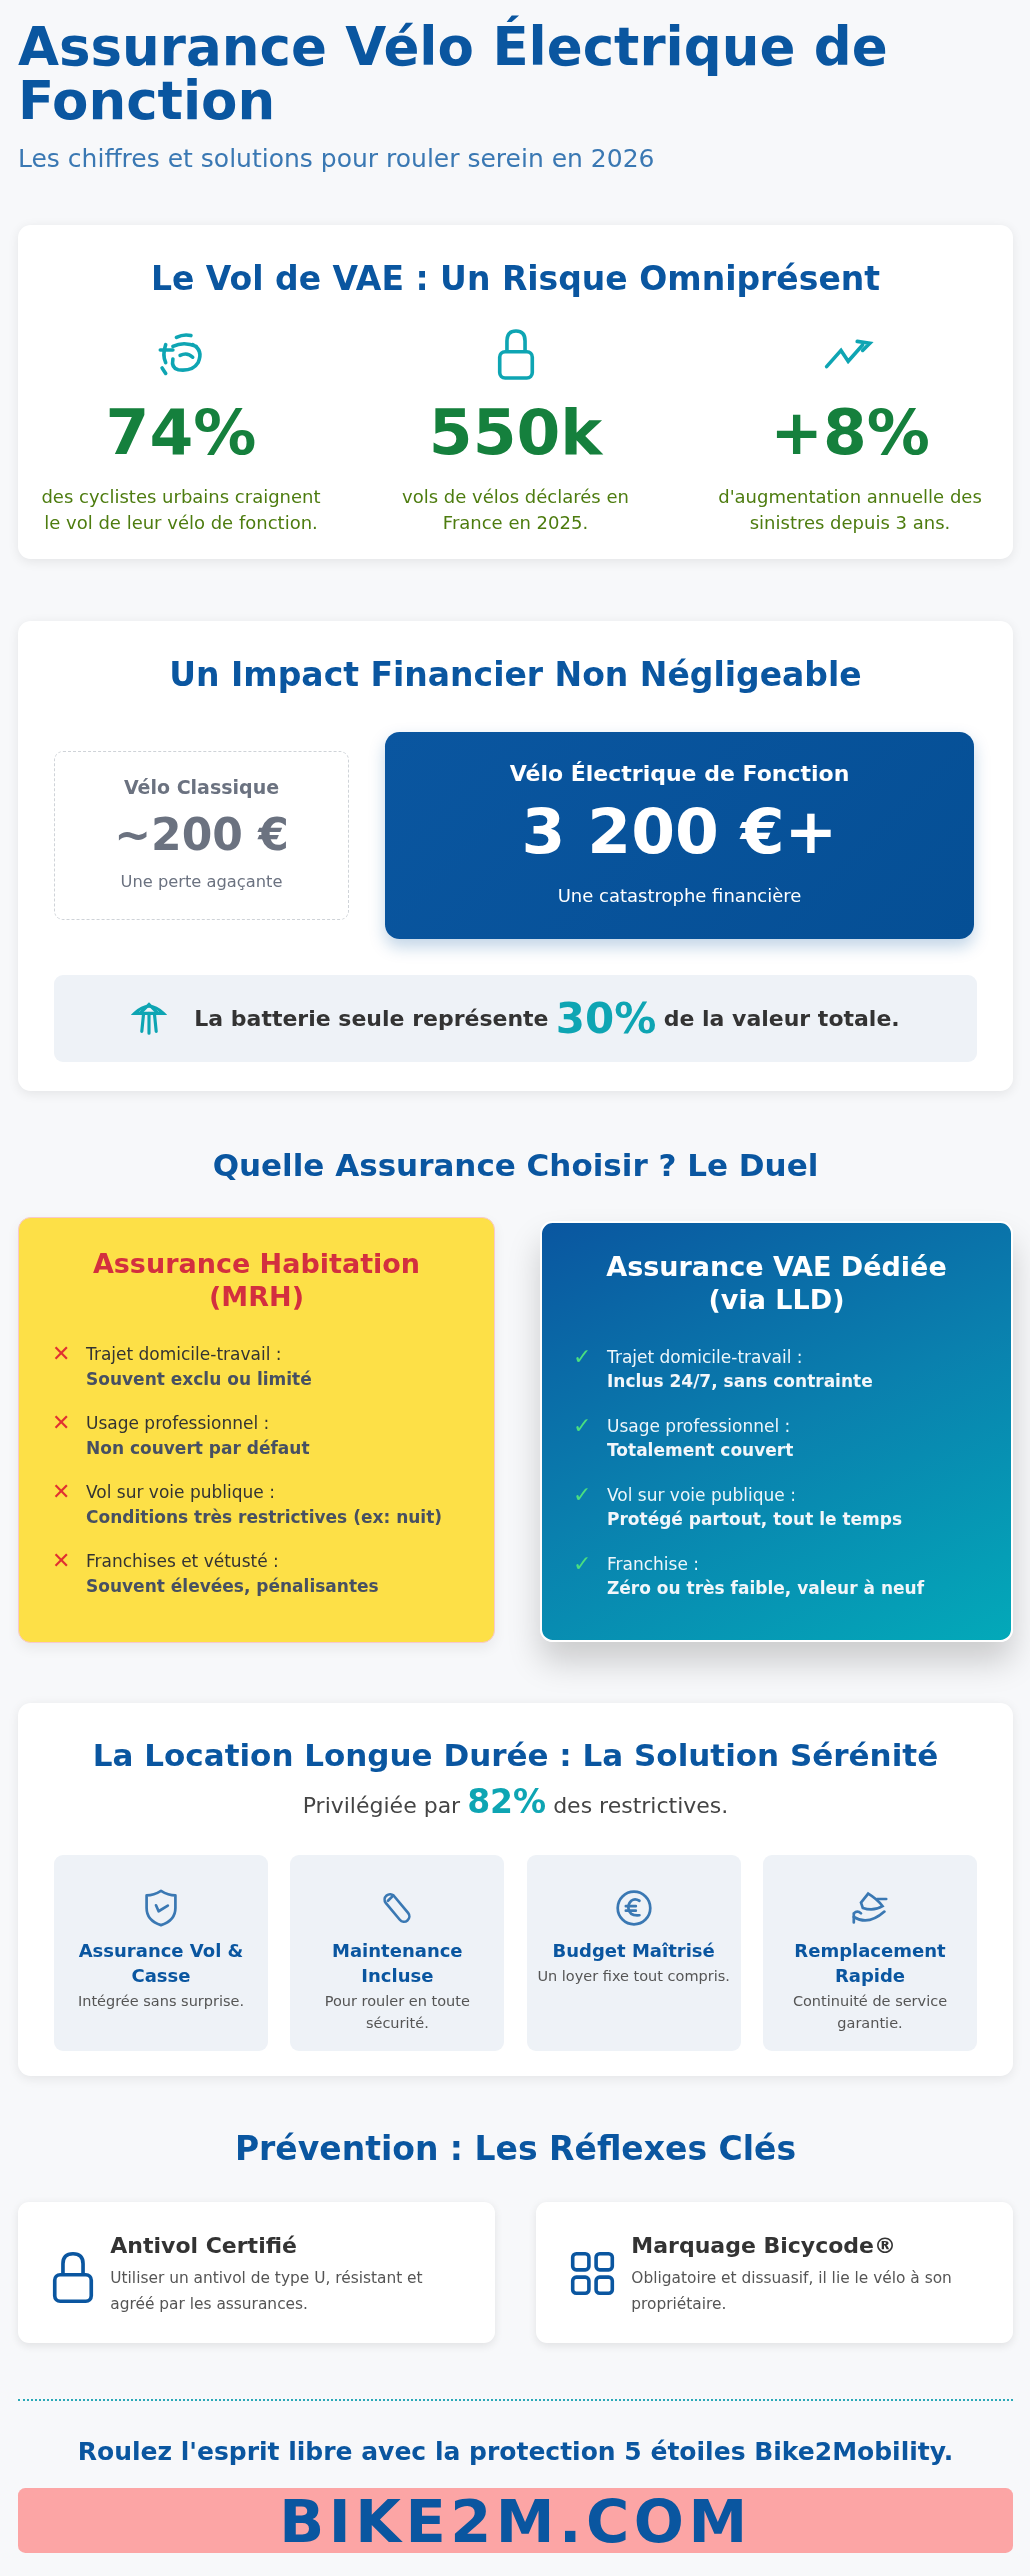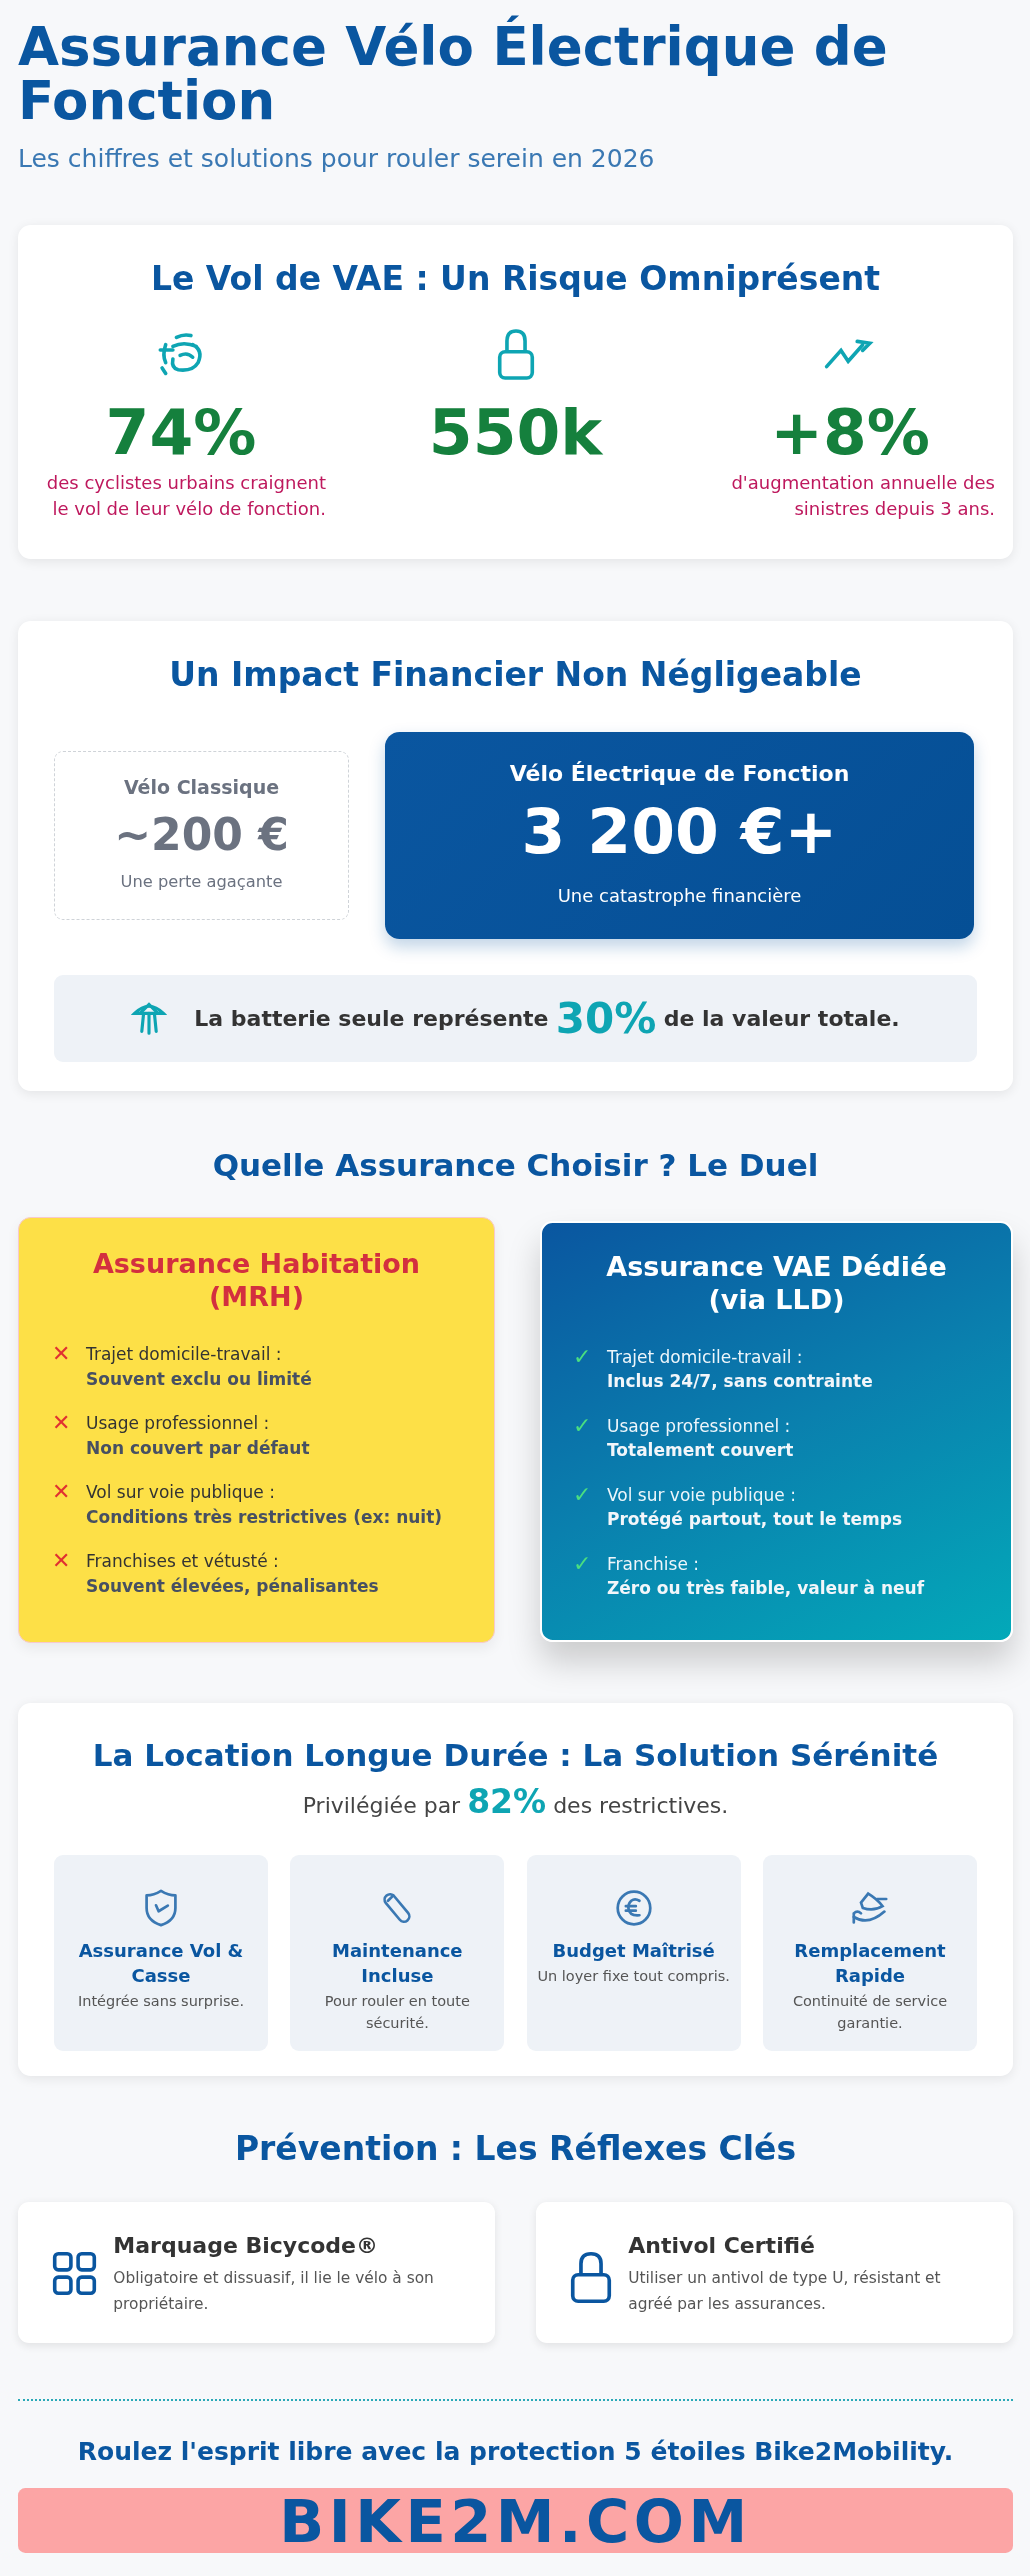--- a/index.html
+++ b/index.html
@@ -14,21 +14,21 @@
 
   .card { background: #fff; border-radius: 12.7px; box-shadow: 0 2.7px 11px rgba(0,0,0,0.08); }
 
   
   .sec1 { height: 334px; padding-top: 34px; }
   .sec-title { text-align: center; font-weight: bold; color: #0a56a0; font-size: 33px; }
   .stats { display: flex; justify-content: space-between; margin-top: 27px; padding: 0 18px; }
   .stat { width: 290px; text-align: center; }
   .stat .ico { height: 58px; display: flex; justify-content: center; align-items: center; }
   .stat .num { font-size: 63px; font-weight: bold; color: #15803d; line-height: 73px; margin-top: 12.7px; }
-  .stat .desc { font-size: 18px; color: #be185d; line-height: 26px; margin-top: 1px; text-align: right; }
+  .stat .desc { font-size: 18px; color: #4d7c0f; line-height: 26px; margin-top: 15px; }
 
   
   .sec2 { margin-top: 62px; height: 470px; padding: 34px 36px 0 36px; }
   .impact { display: flex; align-items: center; margin-top: 38px; }
   .classic { width: 295px; height: 169px; border: 1.8px dashed #cfd3d8; border-radius: 9px; text-align: center; padding-top: 23.6px; }
   .classic .lbl { font-size: 19px; font-weight: bold; color: #6b7280; }
   .classic .val { font-size: 44px; font-weight: bold; color: #6b7280; margin-top: 11px; }
   .classic .cap { font-size: 16.3px; color: #6b7280; margin-top: 12.7px; }
   .ebike { margin-left: 36px; width: 589px; height: 207px; border-radius: 14.5px; background: linear-gradient(135deg,#0a56a0 0%,#054f95 100%); text-align: center; color: #fff; padding-top: 29px; box-shadow: 0 7.3px 16.3px rgba(10,86,160,0.25); }
   .ebike .lbl { font-size: 22px; font-weight: bold; }
@@ -108,20 +108,21 @@
         <div class="desc">des cyclistes urbains craignent le vol de leur vélo de fonction.</div>
       </div>
       <div class="stat">
         <div class="ico">
           <svg width="38" height="53" viewBox="0 0 42 58" fill="none" stroke="#0ea5b3" stroke-width="4">
             <path d="M11 26 V14 Q11 3 21 3 Q31 3 31 14 V26"></path>
             <rect x="3" y="26" width="36" height="29" rx="6"></rect>
           </svg>
         </div>
         <div class="num">550k</div>
+        <div class="desc">vols de vélos déclarés en France en 2025.</div>
       </div>
       <div class="stat">
         <div class="ico">
           <svg width="54" height="36" viewBox="0 0 60 40" fill="none" stroke="#0ea5b3" stroke-width="4" stroke-linecap="round">
             <path d="M4 34 L20 16 L28 28 L44 10"></path>
             <path d="M38 6 L52 8 L44 16"></path>
           </svg>
         </div>
         <div class="num">+8%</div>
         <div class="desc">d'augmentation annuelle des sinistres depuis 3 ans.</div>
@@ -253,44 +254,44 @@
         <div class="ft">Remplacement Rapide</div>
         <div class="fd">Continuité de service garantie.</div>
       </div>
     </div>
   </section>
 
   <h2 class="prev-title">Prévention : Les Réflexes Clés</h2>
   <div class="prev">
     <div class="p">
       <div class="ico">
+        <svg width="42" height="53" viewBox="0 0 46 58" fill="none" stroke="#0a56a0" stroke-width="4">
+          <path d="M12 26 V14 Q12 3 23 3 Q34 3 34 14 V26"></path>
+          <rect x="3" y="26" width="40" height="29" rx="6"></rect>
+        </svg>
+      </div>
+      <div class="txt">
+        <div class="pt">Antivol Certifié</div>
+        <div class="pd">Utiliser un antivol de type U, résistant et agréé par les assurances.</div>
+      </div>
+    </div>
+    <div class="p">
+      <div class="ico">
         <svg width="45" height="45" viewBox="0 0 50 50" fill="none" stroke="#0a56a0" stroke-width="4">
           <rect x="3" y="3" width="18" height="18" rx="4"></rect>
           <rect x="29" y="3" width="18" height="18" rx="4"></rect>
           <rect x="3" y="29" width="18" height="18" rx="4"></rect>
           <rect x="29" y="29" width="18" height="18" rx="4"></rect>
         </svg>
       </div>
       <div class="txt">
         <div class="pt">Marquage Bicycode®</div>
         <div class="pd">Obligatoire et dissuasif, il lie le vélo à son propriétaire.</div>
       </div>
     </div>
-    <div class="p">
-      <div class="ico">
-        <svg width="42" height="53" viewBox="0 0 46 58" fill="none" stroke="#0a56a0" stroke-width="4">
-          <path d="M12 26 V14 Q12 3 23 3 Q34 3 34 14 V26"></path>
-          <rect x="3" y="26" width="40" height="29" rx="6"></rect>
-        </svg>
-      </div>
-      <div class="txt">
-        <div class="pt">Antivol Certifié</div>
-        <div class="pd">Utiliser un antivol de type U, résistant et agréé par les assurances.</div>
-      </div>
-    </div>
   </div>
 
   <div class="divider"></div>
   <div class="slogan">Roulez l'esprit libre avec la protection 5 étoiles Bike2Mobility.</div>
   <div class="brand">BIKE2M.COM</div>
 
 </div>
 
 
 </body></html>

